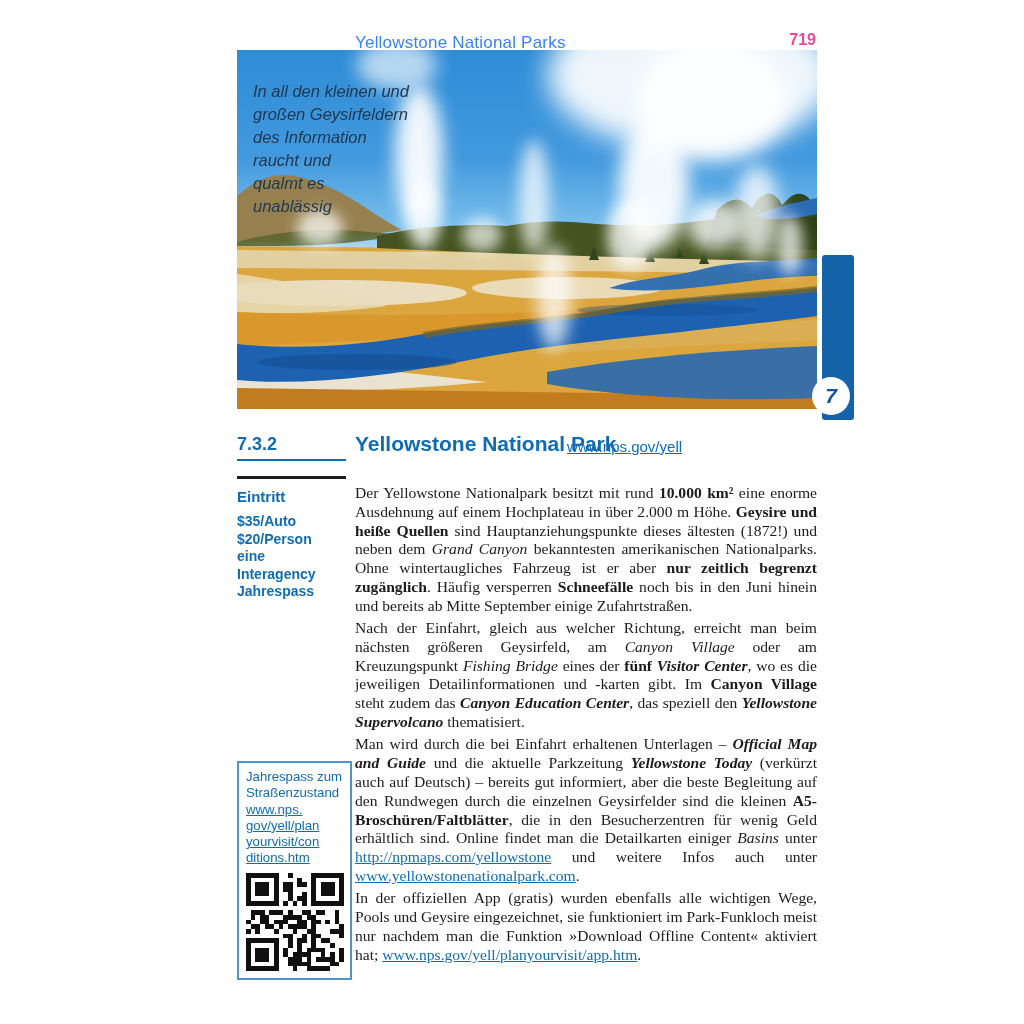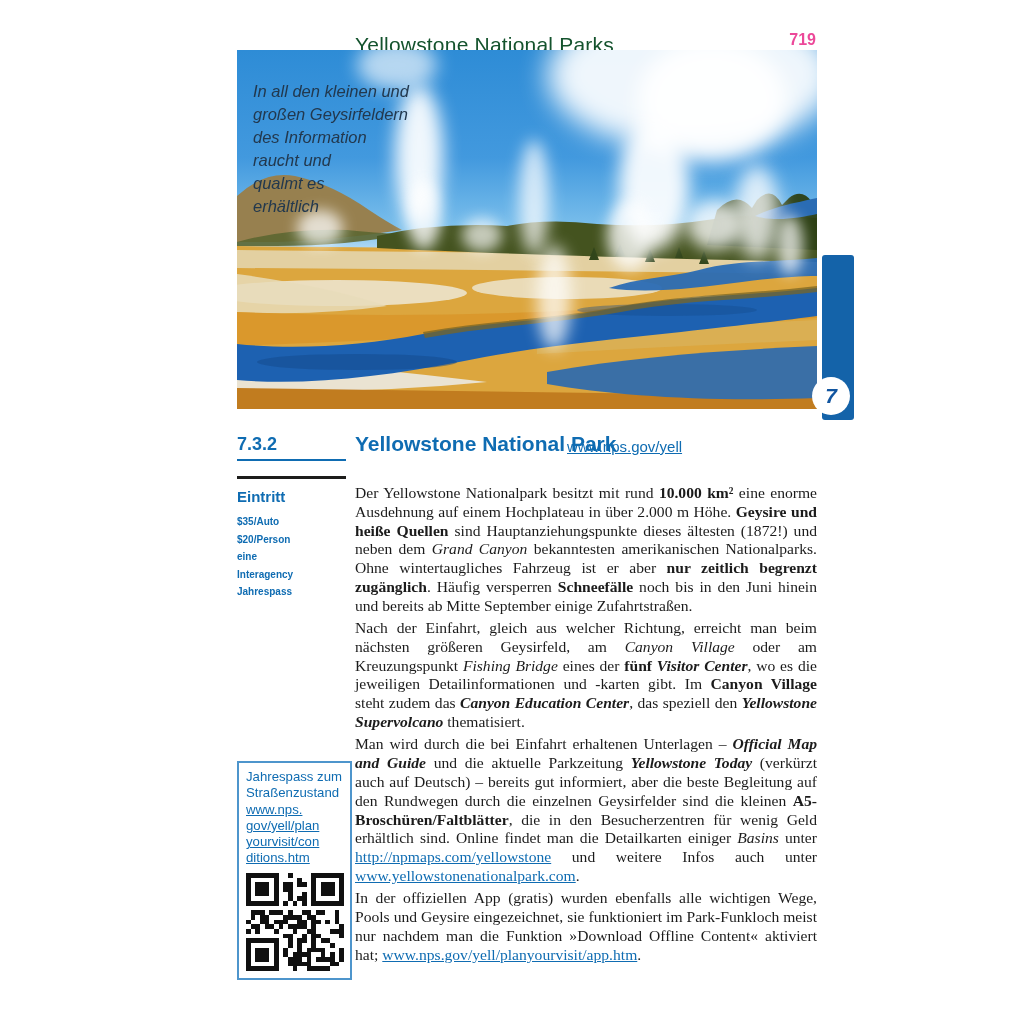--- a/index.html
+++ b/index.html
@@ -1,21 +1,21 @@
 <!DOCTYPE html>
 <html lang="de" style="--accent: #0f6cb2; --rule-blue: #1a6fb0; --tab-blue: #1463a9;"><head>
 <meta charset="utf-8">
 <style>
   :root{ --accent:#0f6cb2; --rule-blue:#1a6fb0; --tab-blue:#1463a9; --ink:#1c1c1c; }
   *{box-sizing:border-box;margin:0;padding:0;}
   html,body{background:#ffffff;}
   .page{position:relative;width:1024px;height:1024px;background:#fff;overflow:hidden;
         font-family:"Liberation Sans",sans-serif;color:var(--ink);}
   
-  .hdr-title{position:absolute;left:355px;top:33px;font-size:21px;letter-spacing:.2px;color:#14532d;}
+  .hdr-title{position:absolute;left:355px;top:33px;font-size:17px;letter-spacing:.2px;color:#3b82f6;}
   .hdr-num{position:absolute;left:237px;top:31px;width:579px;text-align:right;font-size:16px;font-weight:bold;color:#ec4899;}
   .hdr-rule{position:absolute;left:237px;top:54px;width:579px;height:3px;background:var(--rule-blue);}
   
   .photo{position:absolute;left:237px;top:50px;width:580px;height:359px;overflow:hidden;background:#7fc0ec;}
   .sky{position:absolute;inset:0;background:linear-gradient(to bottom,#2e8cd6 0%,#4299de 30%,#7cc0ec 50%,#b6dcf5 56%,#cfe8f8 58%);}
   .terrain{position:absolute;inset:0;width:100%;height:100%;}
   .steam{position:absolute;background:rgba(255,255,255,.92);border-radius:50%;filter:blur(8px);}
   .caption{position:absolute;left:16px;top:30px;width:170px;z-index:5;
            font-style:italic;font-size:16.5px;line-height:23px;color:#22384e;}
   
@@ -26,21 +26,21 @@
   
   .sec-num{position:absolute;left:237px;top:434px;width:109px;font-weight:bold;font-size:18px;color:var(--accent);
            border-bottom:2.5px solid var(--accent);padding-bottom:4px;}
   .sec-title{position:absolute;left:355px;top:432px;font-weight:bold;font-size:21px;color:var(--accent);}
   .sec-url{position:absolute;left:567px;top:438px;font-size:15px;color:var(--accent);text-decoration:underline;cursor:pointer;}
   .sub-rule{position:absolute;left:237px;top:476px;width:109px;height:2.5px;background:#1d1d1b;}
   .sub-title{position:absolute;left:355px;top:464px;font-weight:bold;font-size:16.5px;color:#161616;}
   
   .admission{position:absolute;left:237px;top:488px;width:112px;color:var(--accent);font-weight:bold;}
   .admission .adm-label{font-size:15px;margin-bottom:8px;}
-  .admission .adm-lines div{font-size:10px;line-height:17.5px;}
+  .admission .adm-lines div{font-size:14px;line-height:17.5px;}
   .info-box{position:absolute;left:237px;top:761px;width:115px;border:2px solid #4e95cc;
             padding:6px 6px 7px 7px;color:var(--accent);font-size:13.2px;line-height:16.3px;}
   .info-box .link-lines div{text-decoration:underline;cursor:pointer;}
   .qr{margin-top:6px;width:98px;height:98px;}
   
   .bodycol{position:absolute;left:355px;top:484px;width:462px;
            font-family:"Liberation Serif",serif;font-size:15.6px;line-height:18.8px;
            text-align:justify;hyphens:auto;-webkit-hyphens:auto;color:#1b1b1b;}
   .bodycol p{margin:0 0 3.5px 0;}
   .r-b{font-weight:bold;}
@@ -102,21 +102,21 @@
     <div class="steam" style="left:225px;top:168px;width:40px;height:34px;filter:blur(7px);opacity:.75;"></div>
     <div class="steam" style="left:450px;top:150px;width:56px;height:50px;opacity:.85;"></div>
     <div class="steam" style="left:120px;top:-10px;width:80px;height:50px;filter:blur(9px);opacity:.7;"></div>
 
     <div class="caption">
         <div>In all den kleinen und</div>
         <div>großen Geysirfeldern</div>
         <div>des Information</div>
         <div>raucht und</div>
         <div>qualmt es</div>
-        <div>erhältlich</div>
+        <div>unablässig</div>
       </div>
   </div>
 
   <div class="tab"></div>
   <div class="tab-circle">
     <span>7</span>
   </div>
 
   <div class="sec-num">7.3.2</div>
   <div class="sec-title">Yellowstone National Park</div>

